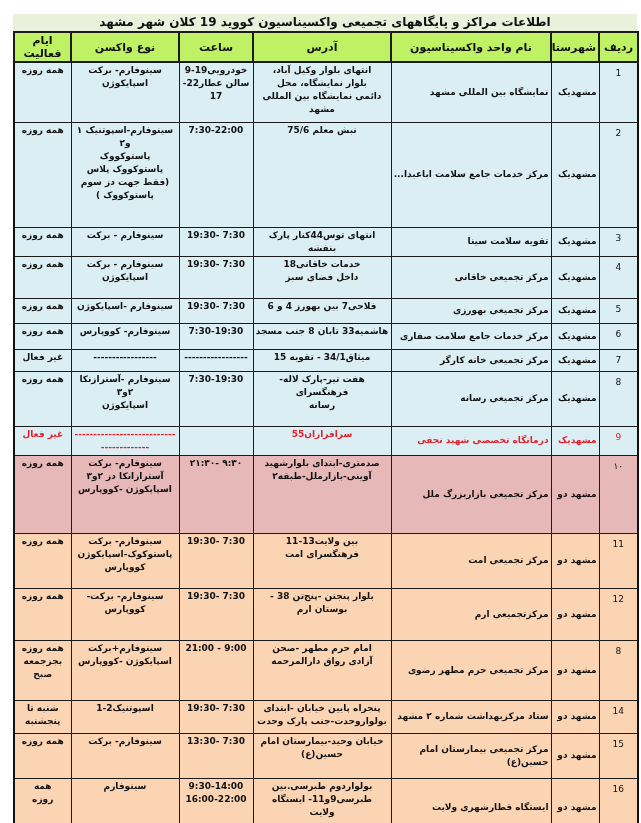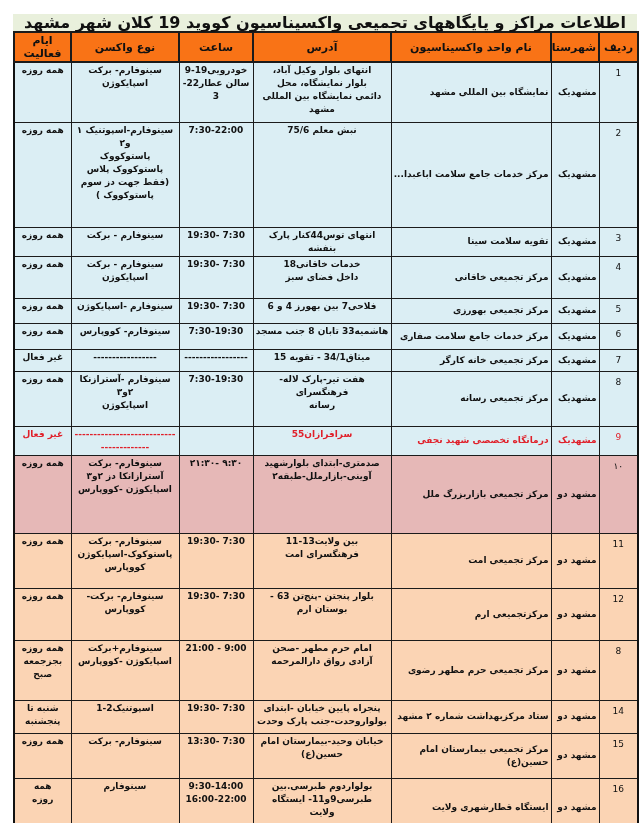--- a/index.html
+++ b/index.html
@@ -1,21 +1,21 @@
 <!DOCTYPE html>
 <html><head>
 <meta charset="utf-8">
 <style>
   html,body{margin:0;padding:0;background:#ffffff;}
   body{width:641px;height:823px;position:relative;overflow:hidden;font-family:"DejaVu Sans",sans-serif;}
   .sheet{position:absolute;left:13px;top:14px;width:624px;}
-  .title{height:17px;background:#e9f0dc;text-align:center;font-size:16px;font-weight:bold;line-height:17px;color:#111;direction:rtl;}
+  .title{height:17px;background:#e9f0dc;text-align:center;font-size:12px;font-weight:bold;line-height:17px;color:#111;direction:rtl;}
   table{border-collapse:collapse;width:624px;table-layout:fixed;direction:rtl;}
   th,td{border:1px solid #1b1b1b;padding:1px 2px;font-size:9px;line-height:13px;color:#111;vertical-align:top;text-align:center;overflow:hidden;}
-  thead th{background:#f97316;font-weight:bold;font-size:11px;height:20px;vertical-align:middle;border-width:2px;}
+  thead th{background:#bef264;font-weight:bold;font-size:11px;height:20px;vertical-align:middle;border-width:2px;}
   td.num{text-align:center;vertical-align:top;padding-top:4px;}
   td.mid{vertical-align:middle;text-align:right;}
   td.bold{font-weight:bold;}
   tr.blue td{background:#dbeef4;}
   tr.pink td{background:#e6b8b7;}
   tr.peach td{background:#fbd4b4;}
   tr.red td{color:#e0202a;}
   .line{display:block;white-space:normal;}
   table{border:2px solid #111;}
 </style>
@@ -50,21 +50,21 @@
           <td class="num">1</td>
           <td class="mid bold">مشهدیک</td>
           <td class="mid bold">نمایشگاه بین المللی مشهد</td>
           <td class="bold">
             <span class="line">انتهای بلوار وکیل آباد،</span>
             <span class="line">بلوار نمایشگاه، محل</span>
             <span class="line">دائمی نمایشگاه بین المللی مشهد</span>
           </td>
           <td class="bold">
             <span class="line">خودرویی19-9</span>
-            <span class="line">سالن عطار22-3</span>
+            <span class="line">سالن عطار22-17</span>
           </td>
           <td class="bold">
             <span class="line">سینوفارم- برکت</span>
             <span class="line">اسپایکوژن</span>
           </td>
           <td class="bold">
             <span class="line">همه روزه</span>
           </td>
         </tr>
         <tr class="blue" style="height: 105px;">
@@ -251,21 +251,21 @@
           </td>
           <td class="bold">
             <span class="line">همه روزه</span>
           </td>
         </tr>
         <tr class="peach" style="height: 52px;">
           <td class="num">12</td>
           <td class="mid bold">مشهد دو</td>
           <td class="mid bold">مرکزتجمیعی ارم</td>
           <td class="bold">
-            <span class="line">بلوار پنجتن -پنج‌تن 63 -</span>
+            <span class="line">بلوار پنجتن -پنج‌تن 38 -</span>
             <span class="line">بوستان ارم</span>
           </td>
           <td class="bold">
             <span class="line">7:30 -19:30</span>
           </td>
           <td class="bold">
             <span class="line">سینوفارم- برکت-</span>
             <span class="line">کووپارس</span>
           </td>
           <td class="bold">

